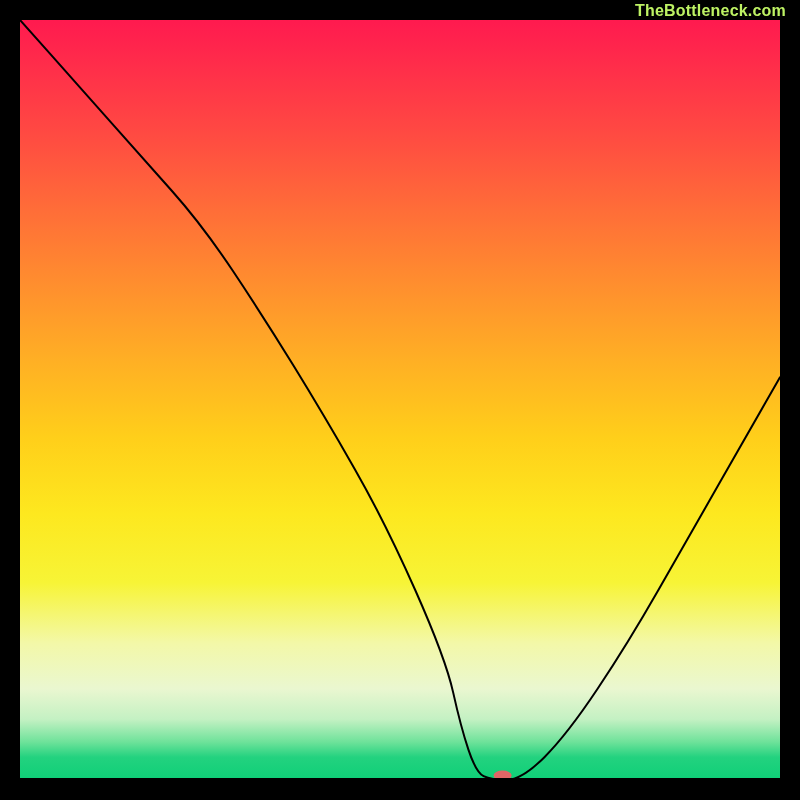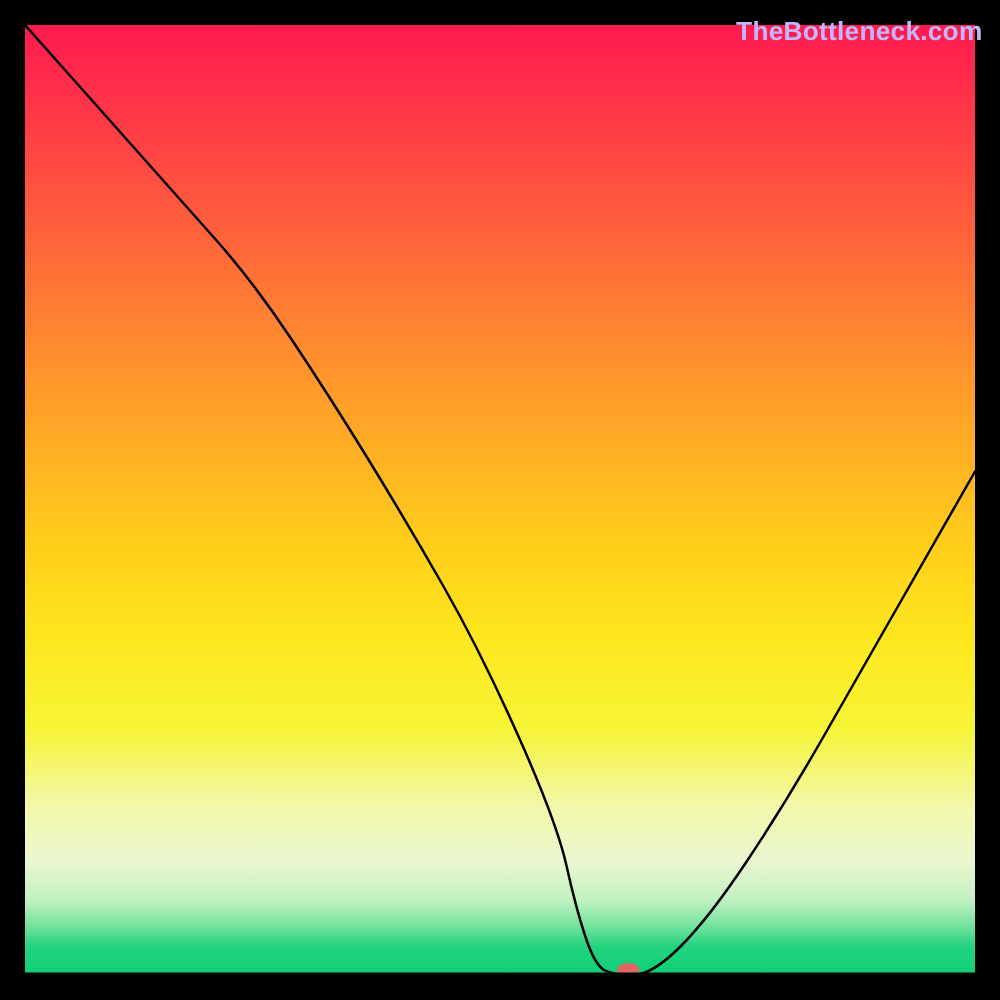--- a/index.html
+++ b/index.html
@@ -14,26 +14,25 @@
   .frame {
     position: relative;
     width: 800px;
     height: 800px;
     background: #000;
   }
   .watermark {
     position: absolute;
     top: 2px;
     right: 14px;
-    color: #c4b5fd;
-    font-size: 21px;
+    color: #bef264;
+    font-size: 16px;
     font-weight: 600;
     letter-spacing: 0.2px;
     z-index: 10;
-    margin-top: 12px;
   }
   .plot-area {
     position: absolute;
     left: 20px;
     top: 20px;
     width: 760px;
     height: 760px;
   }
   .gradient {
     position: absolute;

